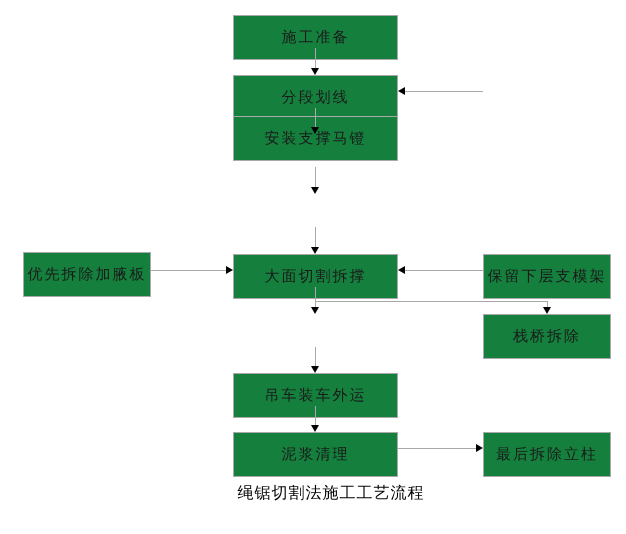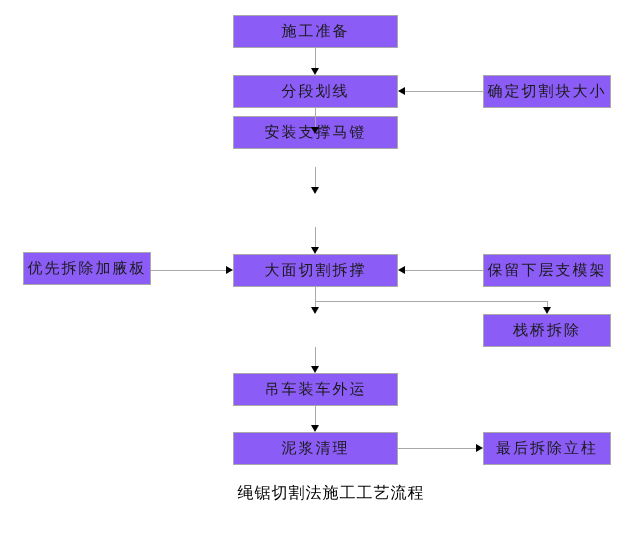--- a/index.html
+++ b/index.html
@@ -7,23 +7,23 @@
     position: relative;
     width: 626px;
     height: 534px;
     background: #ffffff;
     font-family: "Liberation Serif", "DejaVu Serif", serif;
     overflow: hidden;
   }
   .box {
     position: absolute;
     box-sizing: border-box;
-    height: 33px;
+    height: 45px;
     border: 1px solid #a9a9a9;
-    background: #8b5cf6;
+    background: #15803d;
     display: flex;
     align-items: center;
     justify-content: center;
     font-size: 15px;
     letter-spacing: 2px;
     color: #1a1a1a;
     white-space: nowrap;
   }
   .main { left: 233px; width: 165px; }
   .side { width: 128px; }
@@ -50,21 +50,20 @@
 
 <div id="stage">
 
   <div class="box main" style="top:15px">施工准备</div>
   <div class="box main" style="top:75px">分段划线</div>
   <div class="box main" style="top:116px">安装支撑马镫</div>
   <div class="box main" style="top:254px">大面切割拆撑</div>
   <div class="box main" style="top:373px">吊车装车外运</div>
   <div class="box main" style="top:432px">泥浆清理</div>
 
-  <div class="box side" style="left:483px; top:75px">确定切割块大小</div>
   <div class="box side" style="left:23px;  top:252px">优先拆除加腋板</div>
   <div class="box side" style="left:483px; top:314px">栈桥拆除</div>
   <div class="box side" style="left:483px; top:254px">保留下层支模架</div>
   <div class="box side" style="left:483px; top:432px">最后拆除立柱</div>
 
   <div class="vline" style="left:315px; top:48px;  height:20px"></div>
   <div class="arr arr-down" style="left:311px; top:68px"></div>
 
   <div class="vline" style="left:315px; top:108px; height:19px"></div>
   <div class="arr arr-down" style="left:311px; top:127px"></div>

